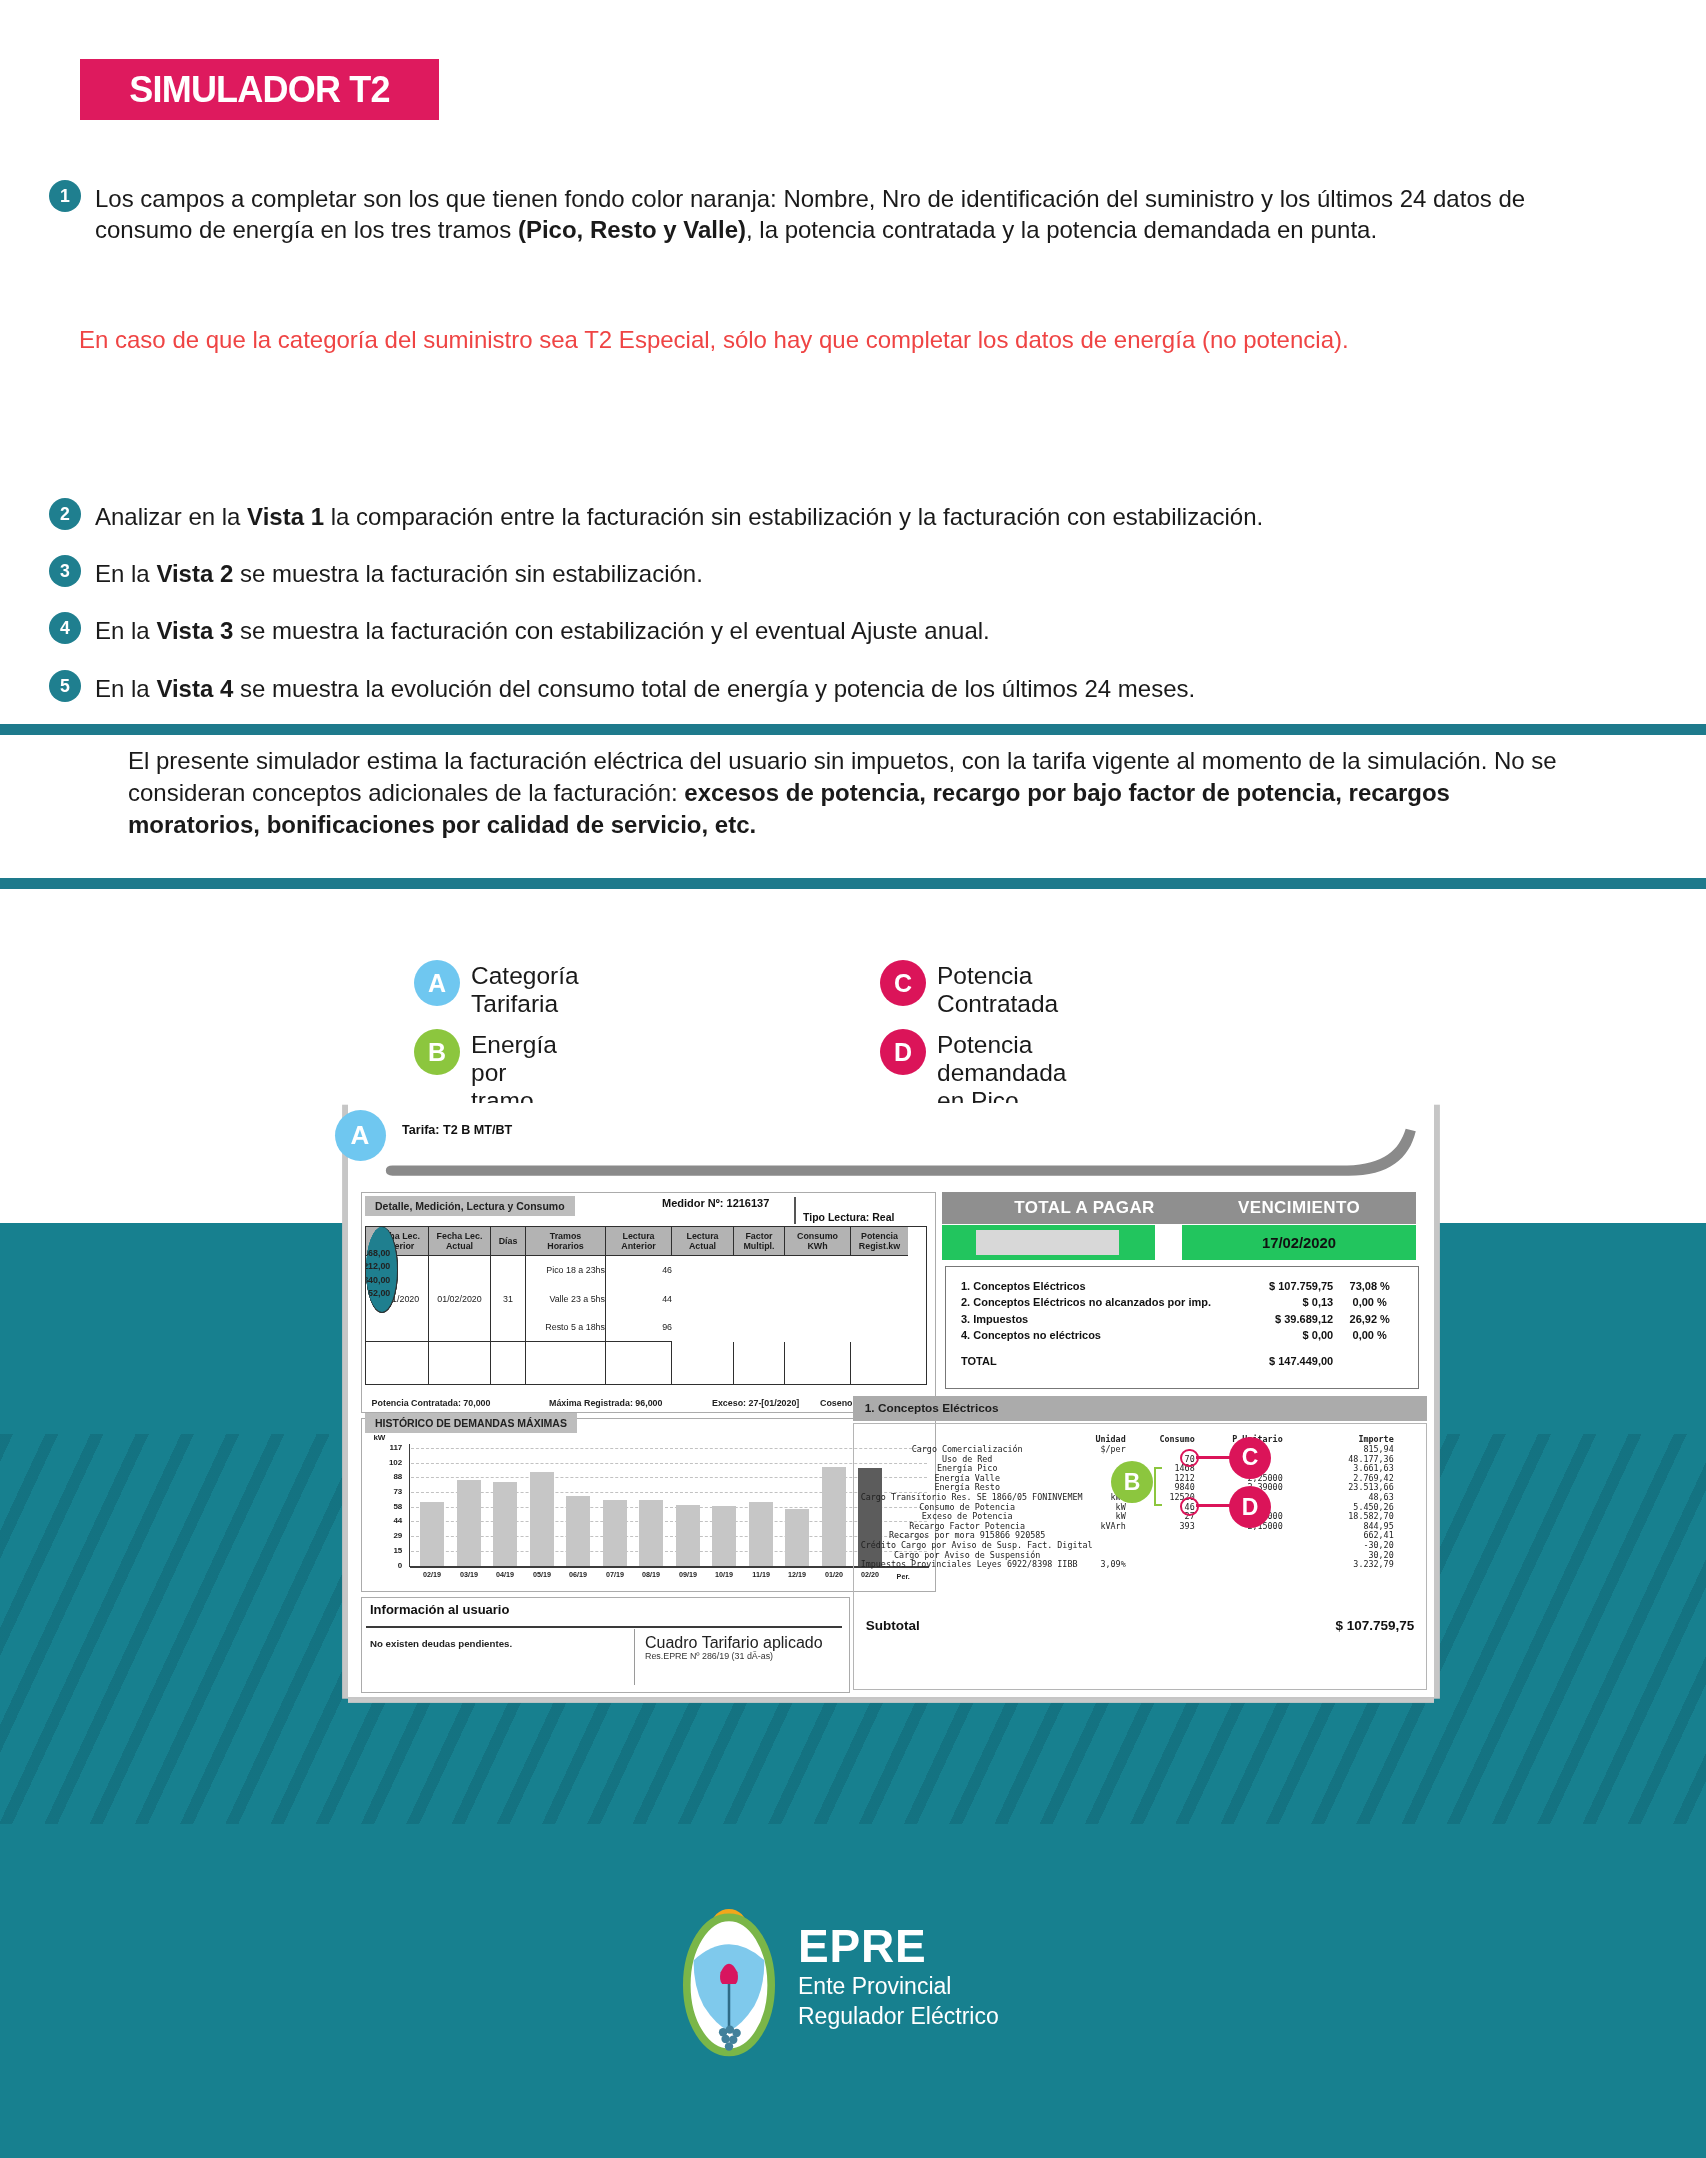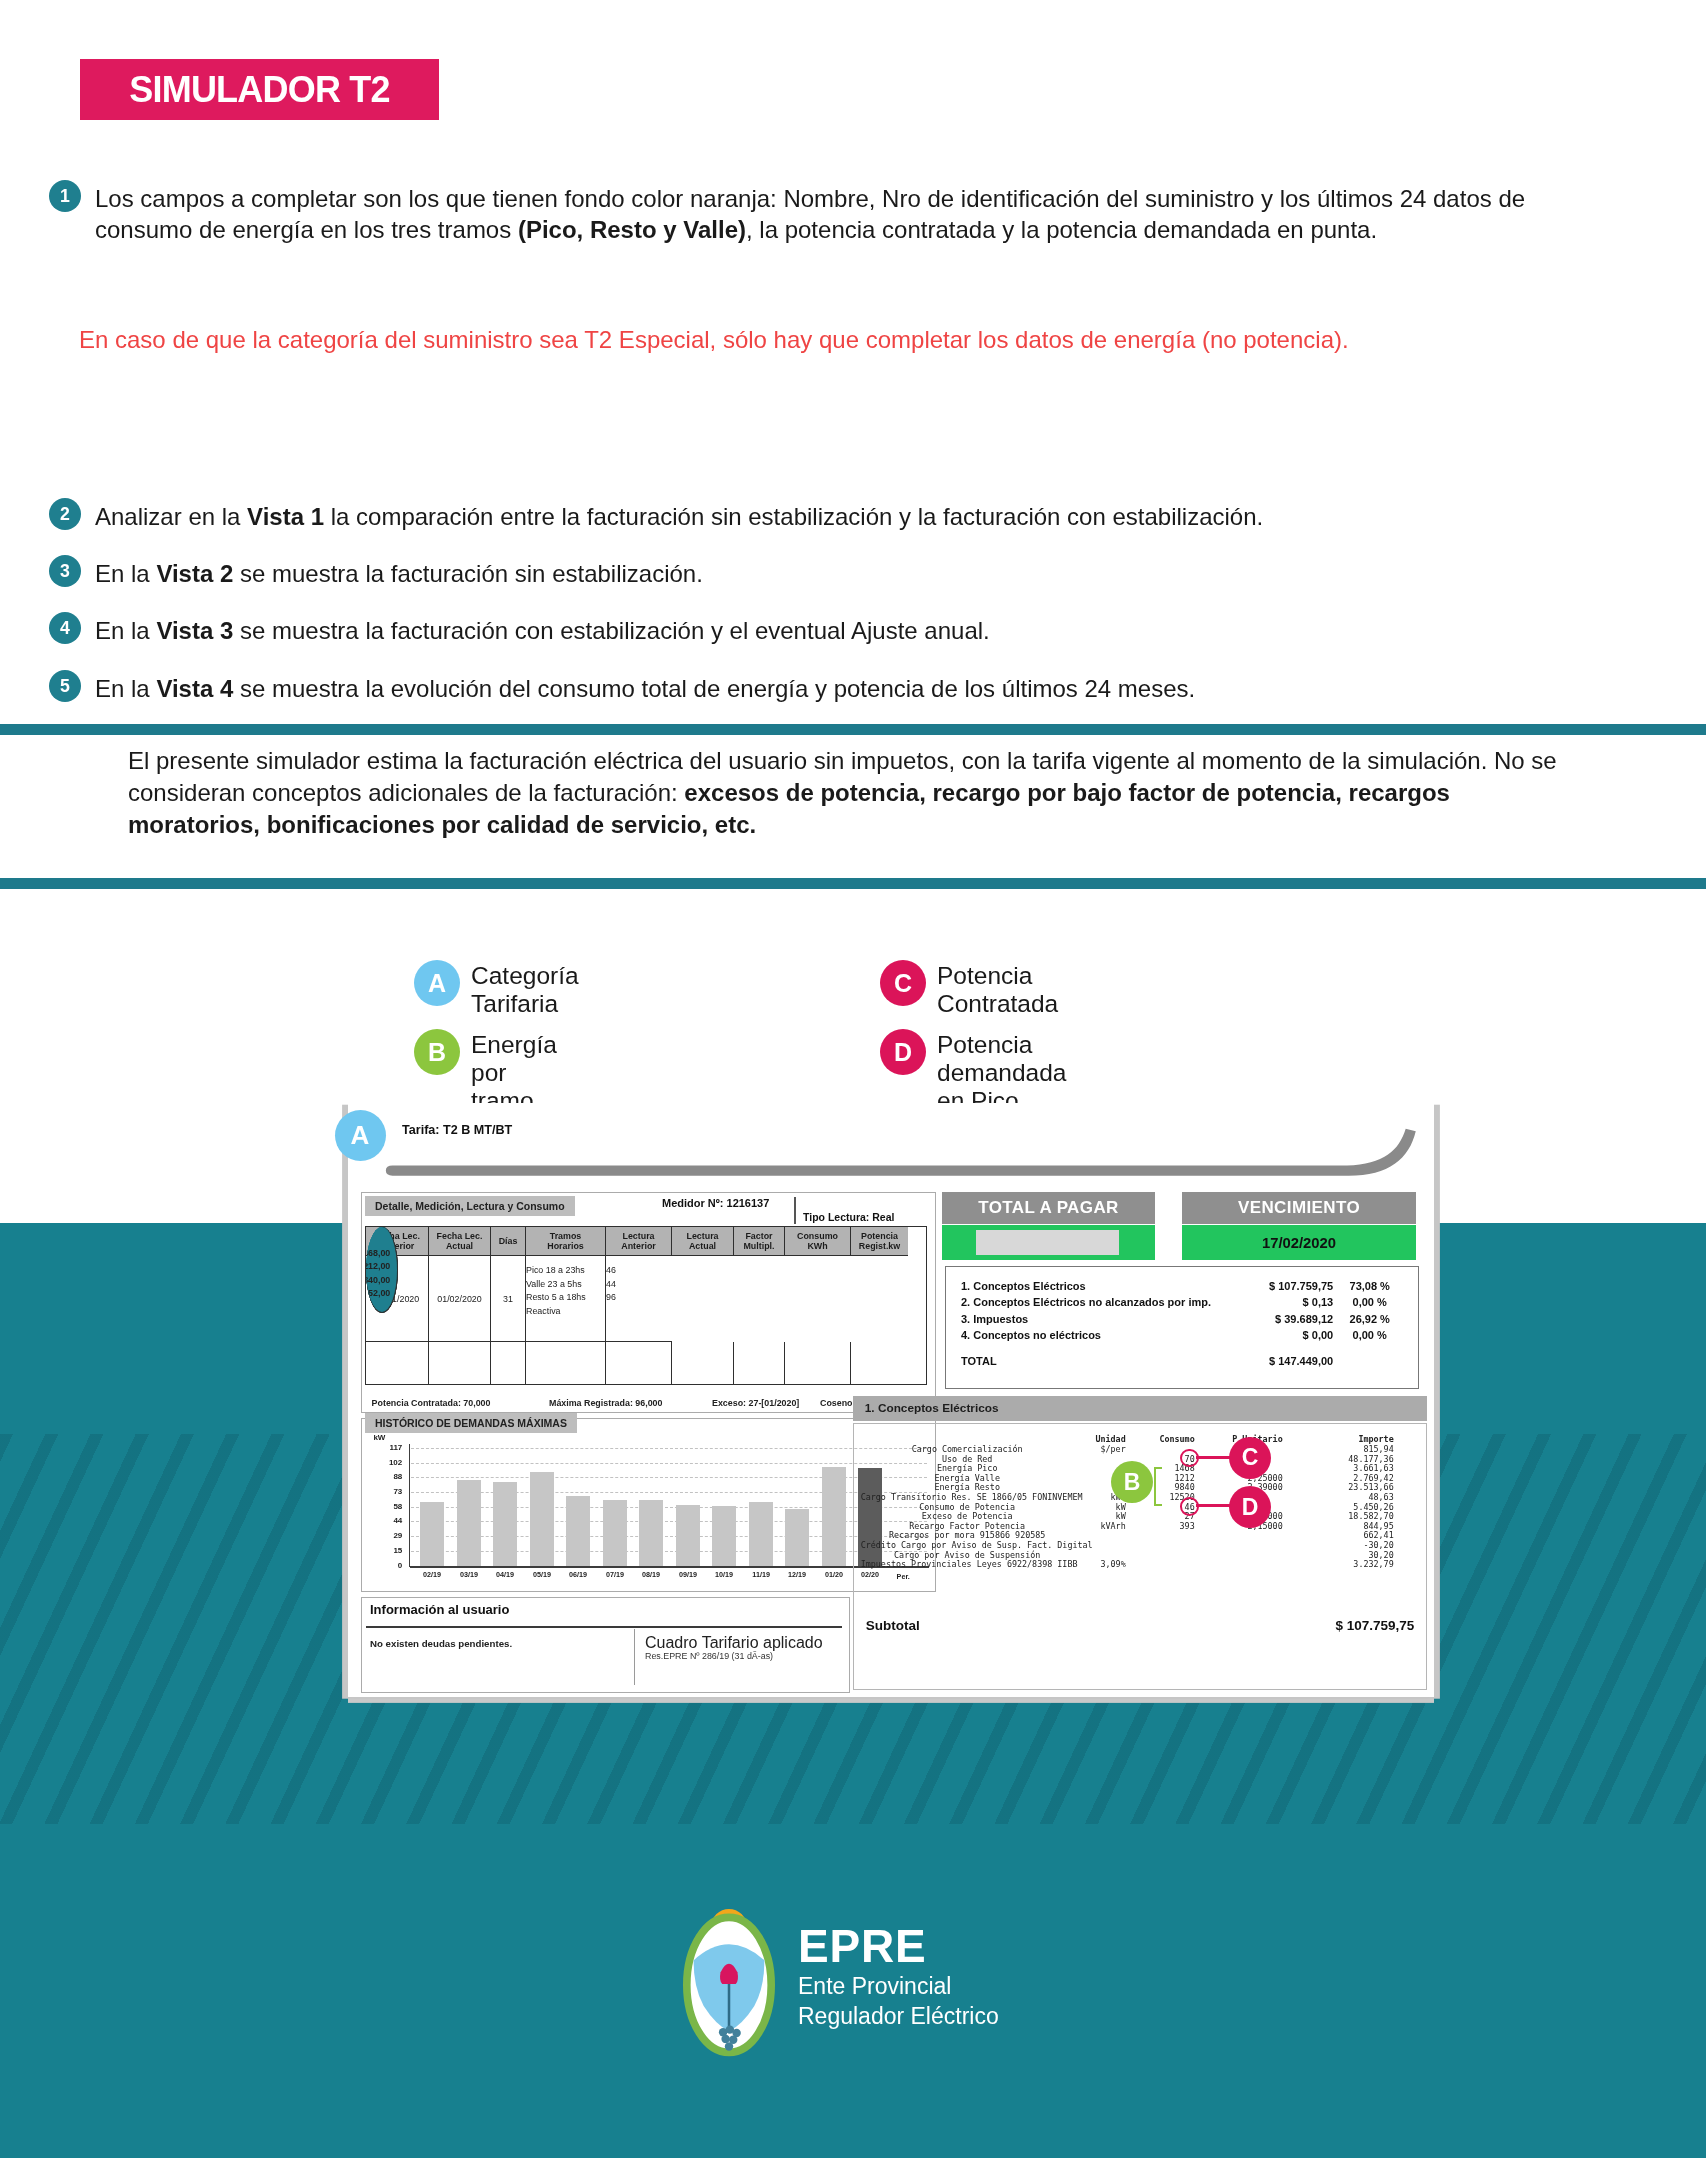--- a/index.html
+++ b/index.html
@@ -45,21 +45,21 @@
   .mtable{position:absolute;left:17px;top:123px;width:562px;border:1.7px solid #2f2f2f;box-sizing:border-box;background:#fff;}
   .mhead,.mrow{display:grid;grid-template-columns:63px 62px 35px 80px 66px 62px 51px 66px 57px;}
   .mc{border-right:1.7px solid #2f2f2f;box-sizing:border-box;overflow:hidden;}
   .mc:last-child{border-right:none;}
   .mhead .mc{background:#b3b3b3;height:29px;border-bottom:1.7px solid #2f2f2f;display:flex;flex-direction:column;
              align-items:center;justify-content:center;font-size:8.9px;font-weight:bold;line-height:10px;color:#1c1c1c;text-align:center;}
   .mrow.mdata .mc{height:86px;border-bottom:1.7px solid #2f2f2f;font-size:8.9px;color:#222;}
   .mrow.mempty .mc{height:42px;}
   .c-date{display:flex;align-items:center;justify-content:center;}
   .c-stack{display:flex;flex-direction:column;padding-top:8.4px;line-height:13.5px;}
-  .c-stack.ctr{align-items:flex-start;}
+  .c-stack.ctr{align-items:flex-end;gap:15px;}
   .c-stack.num{align-items:flex-end;padding-right:6.7px;}
   .mfoot{position:absolute;top:295px;font-size:8.9px;font-weight:600;color:#222;white-space:nowrap;}
   
   .ctick{position:absolute;left:6.7px;width:34px;text-align:right;font-size:8px;font-weight:bold;color:#222;}
   .cgrid{position:absolute;left:49px;width:516px;border-top:1.3px dashed #c2c2c2;}
   .cbar{position:absolute;width:24.5px;background:#c6c6c6;}
   .cbar.last{background:#5c5c5c;}
   .cxlab{position:absolute;text-align:center;font-size:7.2px;font-weight:bold;color:#222;}
   .axisx{position:absolute;left:48px;top:147px;width:519px;height:1.7px;background:#3c3c3c;}
   .axisy{position:absolute;left:47px;top:25px;width:1.7px;height:123px;background:#3c3c3c;}
@@ -333,21 +333,21 @@
     <div class="glabel" style="left:17px;top:310px;">HISTÓRICO DE DEMANDAS MÁXIMAS</div>
 
     <div class="obox" style="left:12.6px;top:494px;width:487px;height:94px;"></div>
     <div class="ititle">Información al usuario</div>
     <div class="irule"></div>
     <div class="ileft">No existen deudas pendientes.</div>
     <div class="ivdiv"></div>
     <div class="irt">Cuadro Tarifario aplicado</div>
     <div class="irs">Res.EPRE Nº 286/19 (31 dÃ-as)</div>
 
-    <div class="ghead" style="left:594px;width:213px;">TOTAL A PAGAR</div>
+    <div class="ghead" style="left:594px;width:213px;padding-left:36px;">TOTAL A PAGAR</div>
     <div class="ghead" style="left:834px;width:234px;">VENCIMIENTO</div>
     <div class="gband" style="left:594px;width:213px;">
         <div class="blank"></div>
       </div>
     <div class="gband" style="left:834px;width:234px;">
       <div class="date">17/02/2020</div>
     </div>
 
     <div class="sumbox">
       <div class="srow">

